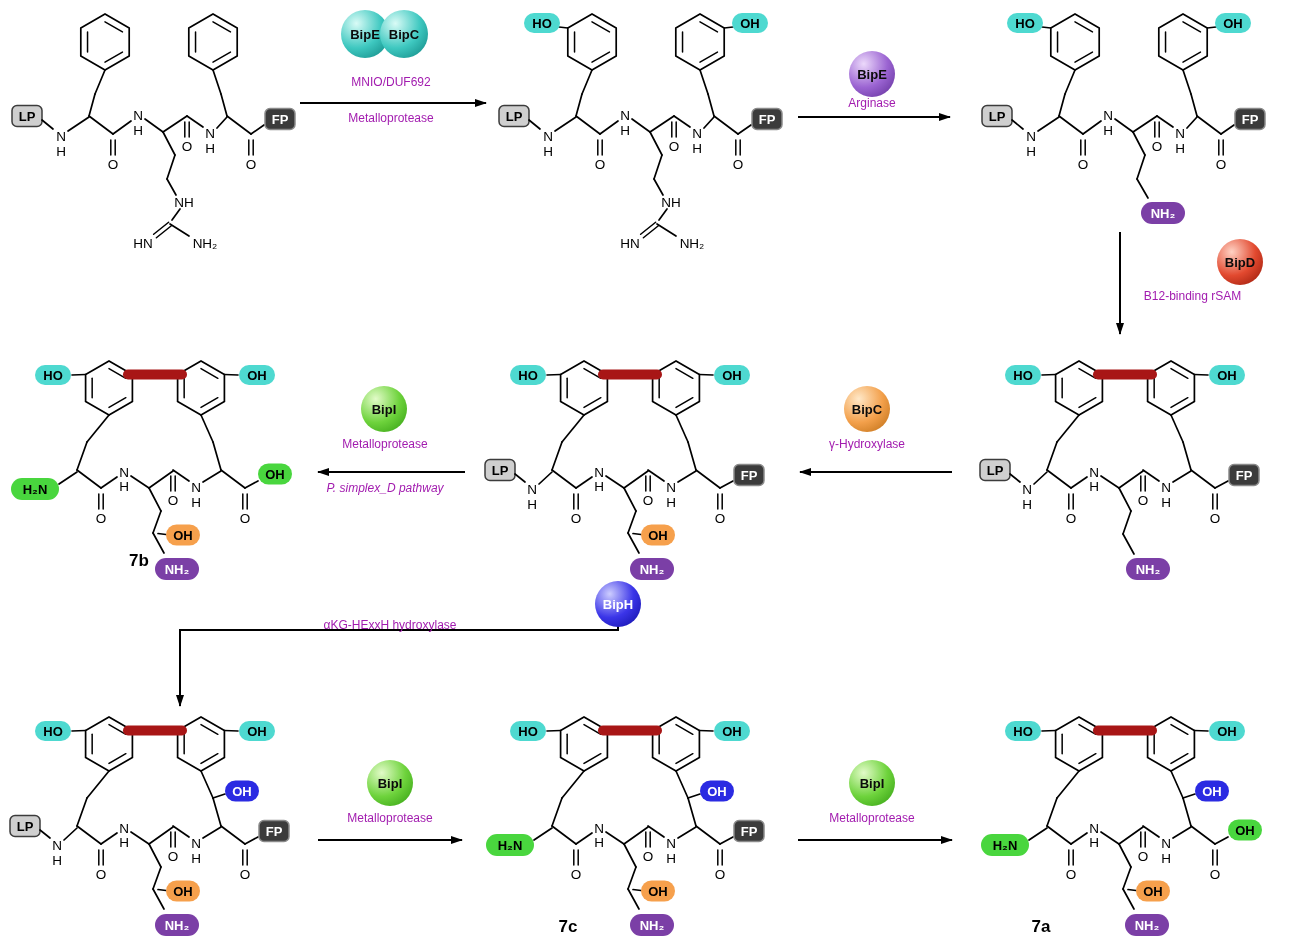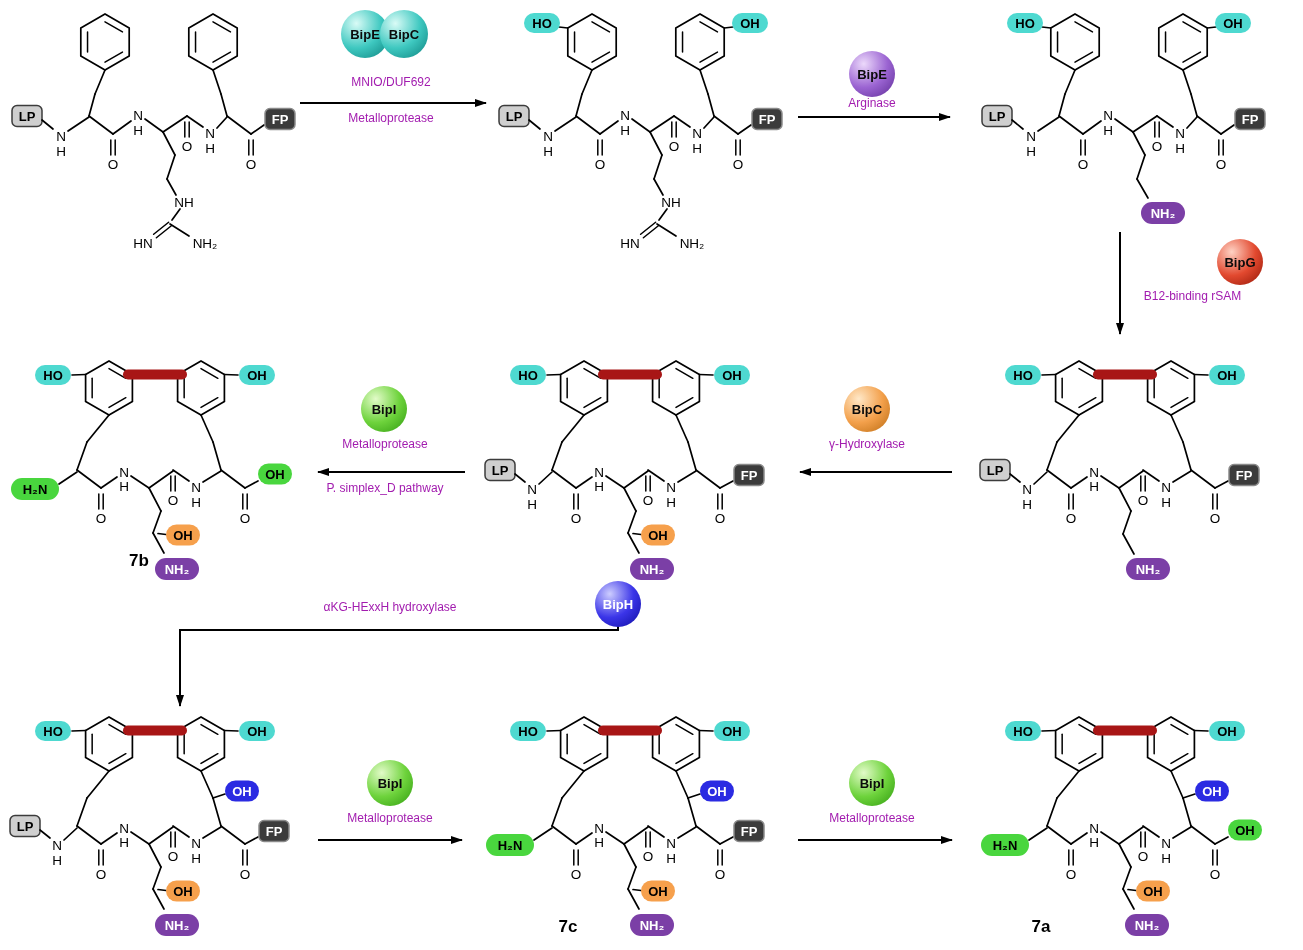--- a/index.html
+++ b/index.html
@@ -3,21 +3,21 @@
 <meta charset="utf-8">
 <style>
   *{margin:0;padding:0;box-sizing:border-box}
   html,body{background:#ffffff}
   body{font-family:"Liberation Sans",sans-serif;color:#000}
   #canvas{position:relative;width:1303px;height:950px;background:#fff;overflow:hidden}
   #arrows-layer{position:absolute;left:0;top:0}
   #molecules{position:absolute;left:0;top:0}
   .mol{position:absolute;width:320px;height:250px}
   .step-text{position:absolute;text-align:center;font-size:12px;line-height:1.15;color:#a21caf}
-  .italic{}
+  .italic{font-style:italic}
   .sphere{display:flex;align-items:center;justify-content:center;width:46px;height:46px;
           border-radius:50%;font-size:13px;font-weight:600;color:#0b0b0b}
   .floating{position:absolute}
   .sphere-row{position:absolute;display:flex}
   .big{width:48px;height:48px}
   .overlap{margin-left:-9px}
   .teal   {background:radial-gradient(circle at 32% 28%,#d9fbf6 0%,#3ec8c0 52%,#0b807c 100%)}
   .purpleS{background:radial-gradient(circle at 32% 28%,#ecd9fb 0%,#9b64d2 52%,#5c2b94 100%)}
   .redS   {background:radial-gradient(circle at 32% 28%,#ffd2c4 0%,#e2492f 52%,#8f1404 100%)}
   .orangeS{background:radial-gradient(circle at 32% 28%,#ffe8c8 0%,#f3a04b 52%,#b96a10 100%)}
@@ -563,31 +563,31 @@
   <div class="sphere-row" style="left:341px;top:10px">
     <span class="sphere big teal">BipE</span>
     <span class="sphere big teal overlap">BipC</span>
   </div>
   <div class="step-text" style="left:293px;top:76px;width:196px">MNIO/DUF692</div>
   <div class="step-text" style="left:293px;top:112px;width:196px">Metalloprotease</div>
 
   <span class="sphere floating purpleS" style="left:849px;top:51px">BipE</span>
   <div class="step-text" style="left:797px;top:97px;width:150px">Arginase</div>
 
-  <span class="sphere floating redS" style="left:1217px;top:239px">BipG</span>
+  <span class="sphere floating redS" style="left:1217px;top:239px">BipD</span>
   <div class="step-text" style="left:1085px;top:290px;width:215px">B12-binding rSAM</div>
 
   <span class="sphere floating orangeS" style="left:844px;top:386px">BipC</span>
   <div class="step-text" style="left:782px;top:438px;width:170px">γ-Hydroxylase</div>
 
   <span class="sphere floating greenS" style="left:361px;top:386px">BipI</span>
   <div class="step-text" style="left:300px;top:438px;width:170px">Metalloprotease</div>
   <div class="step-text italic" style="left:290px;top:482px;width:190px">P. simplex_D pathway</div>
 
   <span class="sphere floating blueS" style="left:595px;top:581px">BipH</span>
-  <div class="step-text" style="left:255px;top:601px;width:270px">αKG-HExxH hydroxylase</div>
+  <div class="step-text" style="left:255px;top:619px;width:270px">αKG-HExxH hydroxylase</div>
 
   <span class="sphere floating greenS" style="left:367px;top:760px">BipI</span>
   <div class="step-text" style="left:305px;top:812px;width:170px">Metalloprotease</div>
 
   <span class="sphere floating greenS" style="left:849px;top:760px">BipI</span>
   <div class="step-text" style="left:787px;top:812px;width:170px">Metalloprotease</div>
 </div>
 
 </body></html>

